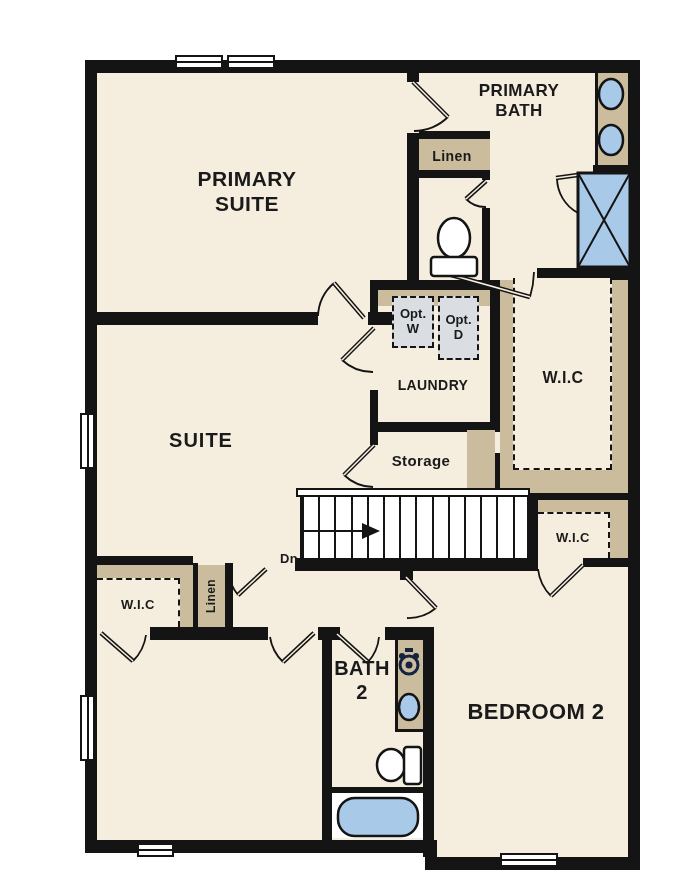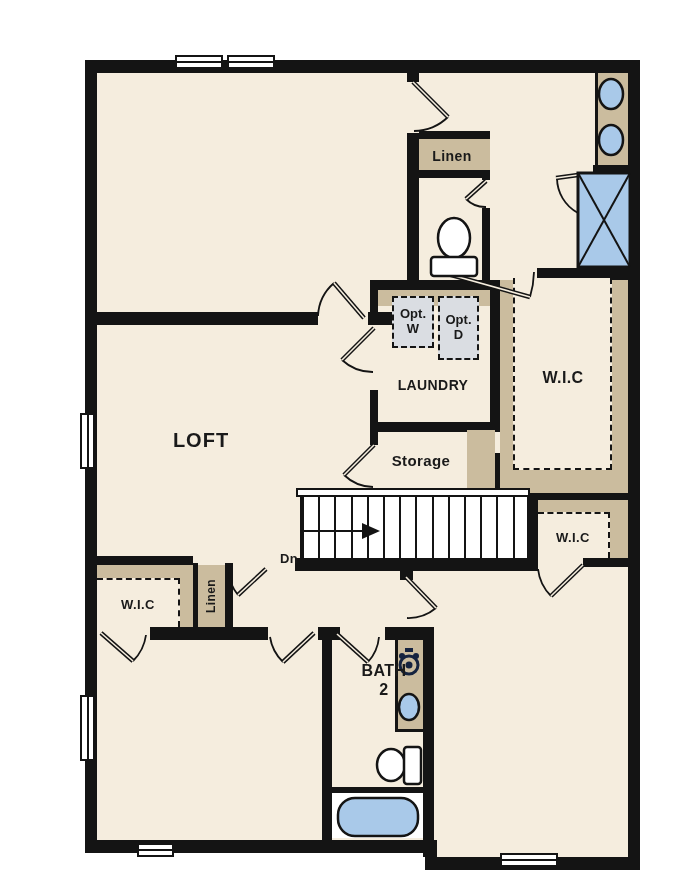--- a/index.html
+++ b/index.html
@@ -193,24 +193,27 @@
       <circle cx="416" cy="656" r="3" fill="#15233f"></circle>
       <rect x="405" y="648" width="8" height="4" fill="#15233f"></rect>
     </g>
 
     <g>
       <line x1="300" y1="531" x2="362" y2="531" stroke="#141414" stroke-width="2"></line>
       <polygon points="362,523 380,531 362,539" fill="#141414"></polygon>
     </g>
   </svg>
 
+  <div class="lbl" style="left:247px;top:192px;width:125px;font-size:21px;">PRIMARY SUITE</div>
+  <div class="lbl" style="left:519px;top:101px;width:105px;font-size:17px;">PRIMARY BATH</div>
   <div class="lbl nw" style="left:452px;top:156px;font-size:14px;">Linen</div>
   <div class="lbl nw" style="left:433px;top:385px;font-size:14px;">LAUNDRY</div>
   <div class="lbl nw" style="left:563px;top:378px;font-size:16px;">W.I.C</div>
-  <div class="lbl nw" style="left:201px;top:441px;font-size:20px;letter-spacing:1px;">LOFT</div>
+  <div class="lbl nw" style="left:201px;top:441px;font-size:20px;letter-spacing:1px;">SUITE</div>
   <div class="lbl nw" style="left:421px;top:461px;font-size:15px;">Storage</div>
   <div class="lbl nw" style="left:289px;top:531px;font-size:13px;margin-top:28px;">Dn</div>
   <div class="lbl nw" style="left:573px;top:538px;font-size:13px;">W.I.C</div>
   <div class="lbl nw" style="left:138px;top:605px;font-size:13px;">W.I.C</div>
   <div class="lbl vert" style="left:211px;top:596px;font-size:12px;">Linen</div>
-  <div class="lbl" style="left:362px;top:681px;width:58px;font-size:16px;margin-left:22px;">BATH 2</div>
+  <div class="lbl" style="left:362px;top:681px;width:58px;font-size:20px;">BATH 2</div>
+  <div class="lbl nw" style="left:536px;top:712px;font-size:22px;">BEDROOM 2</div>
 
 </div>
 
 </body></html>

